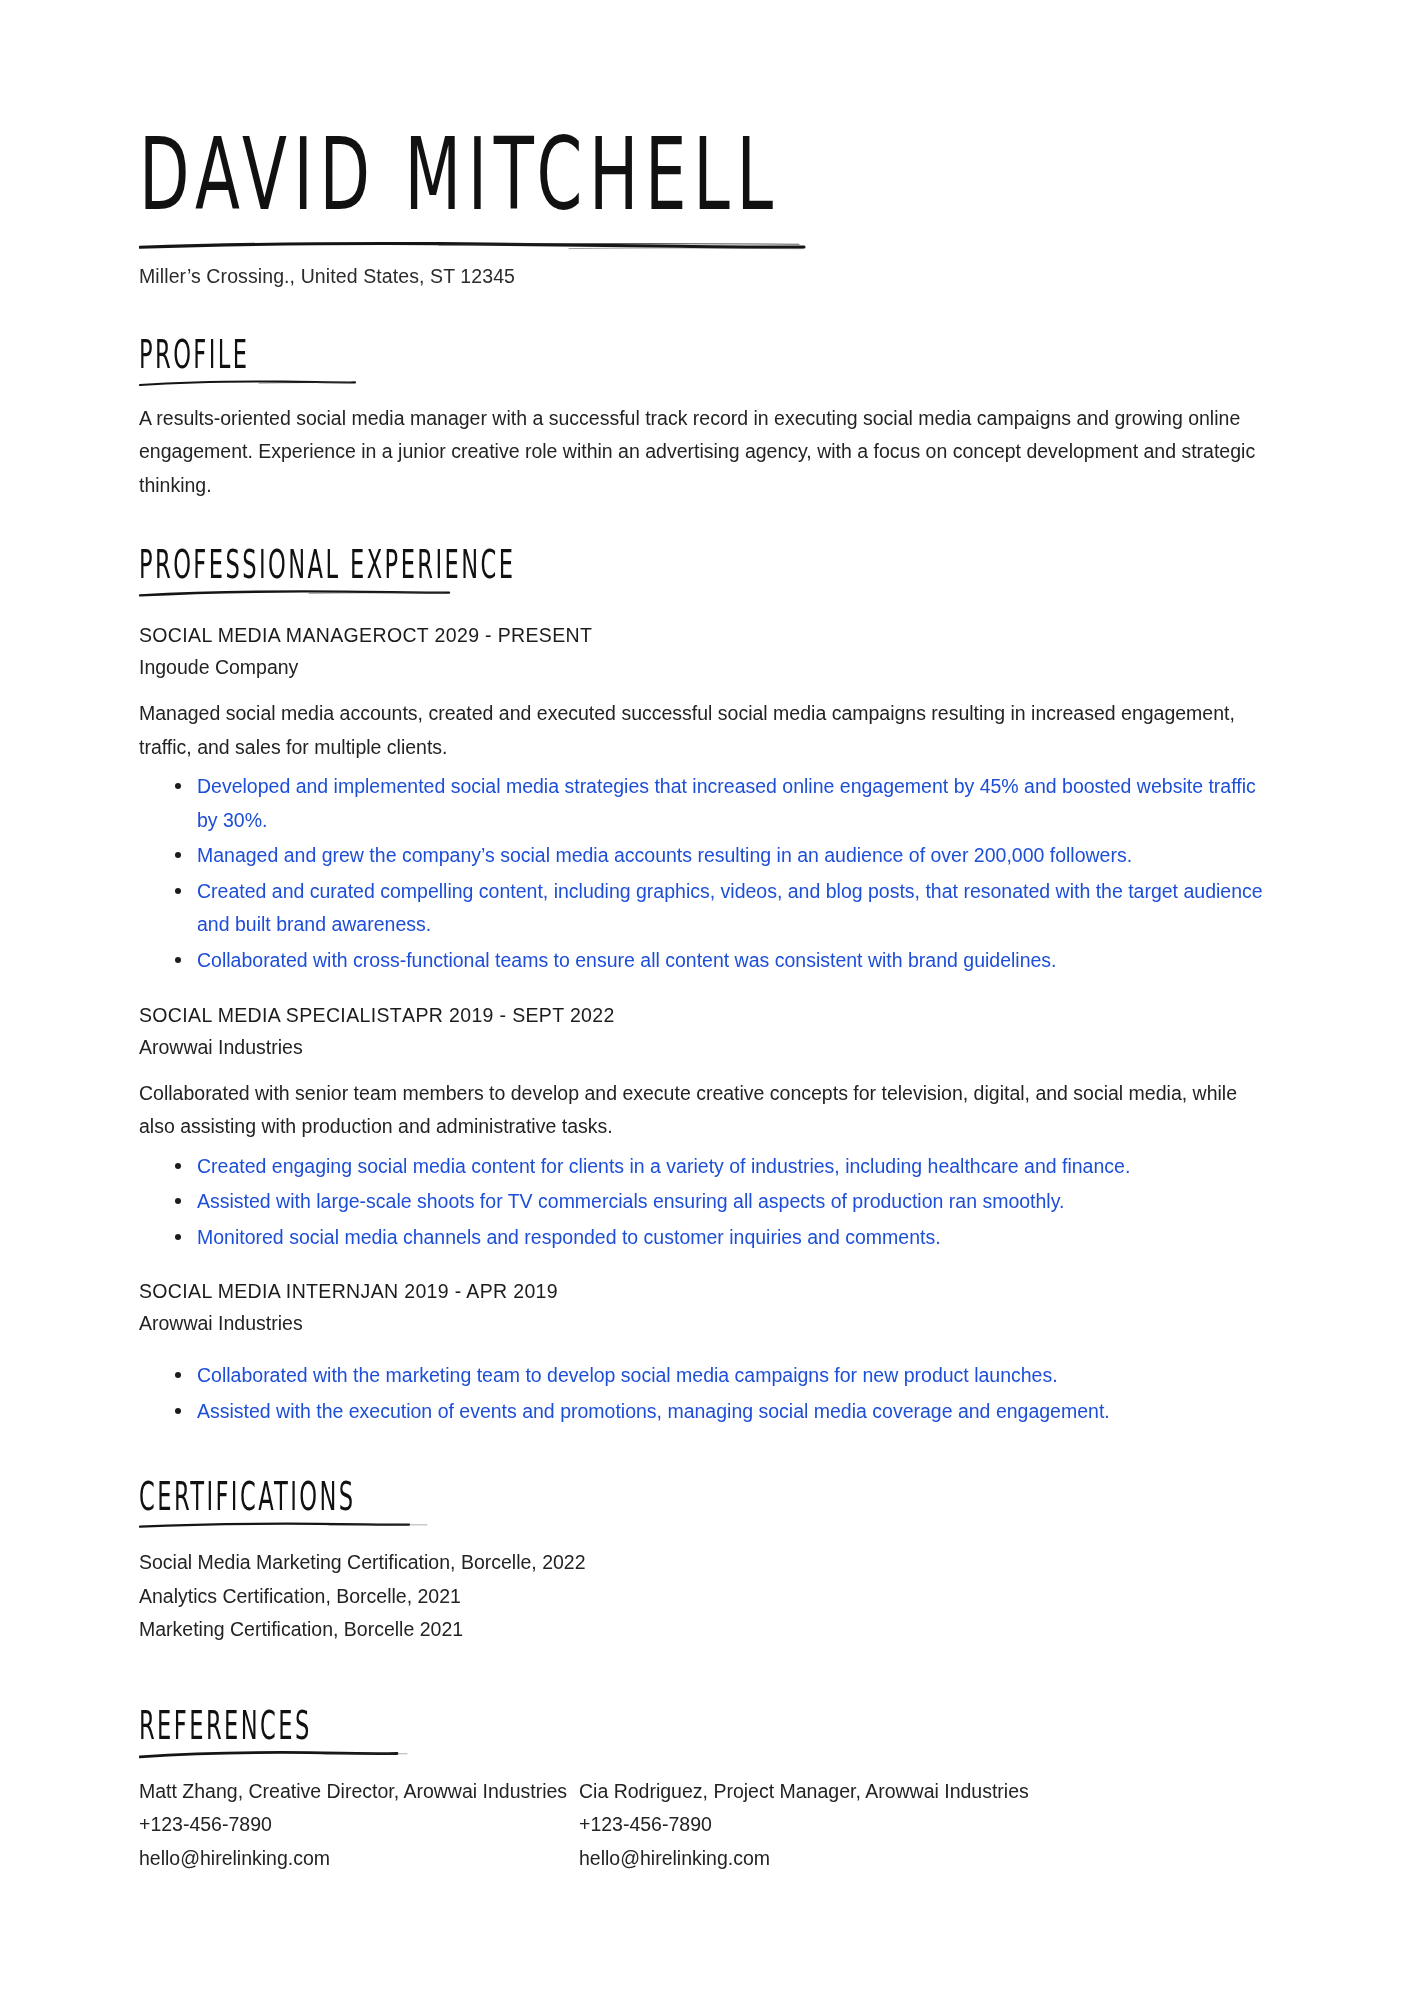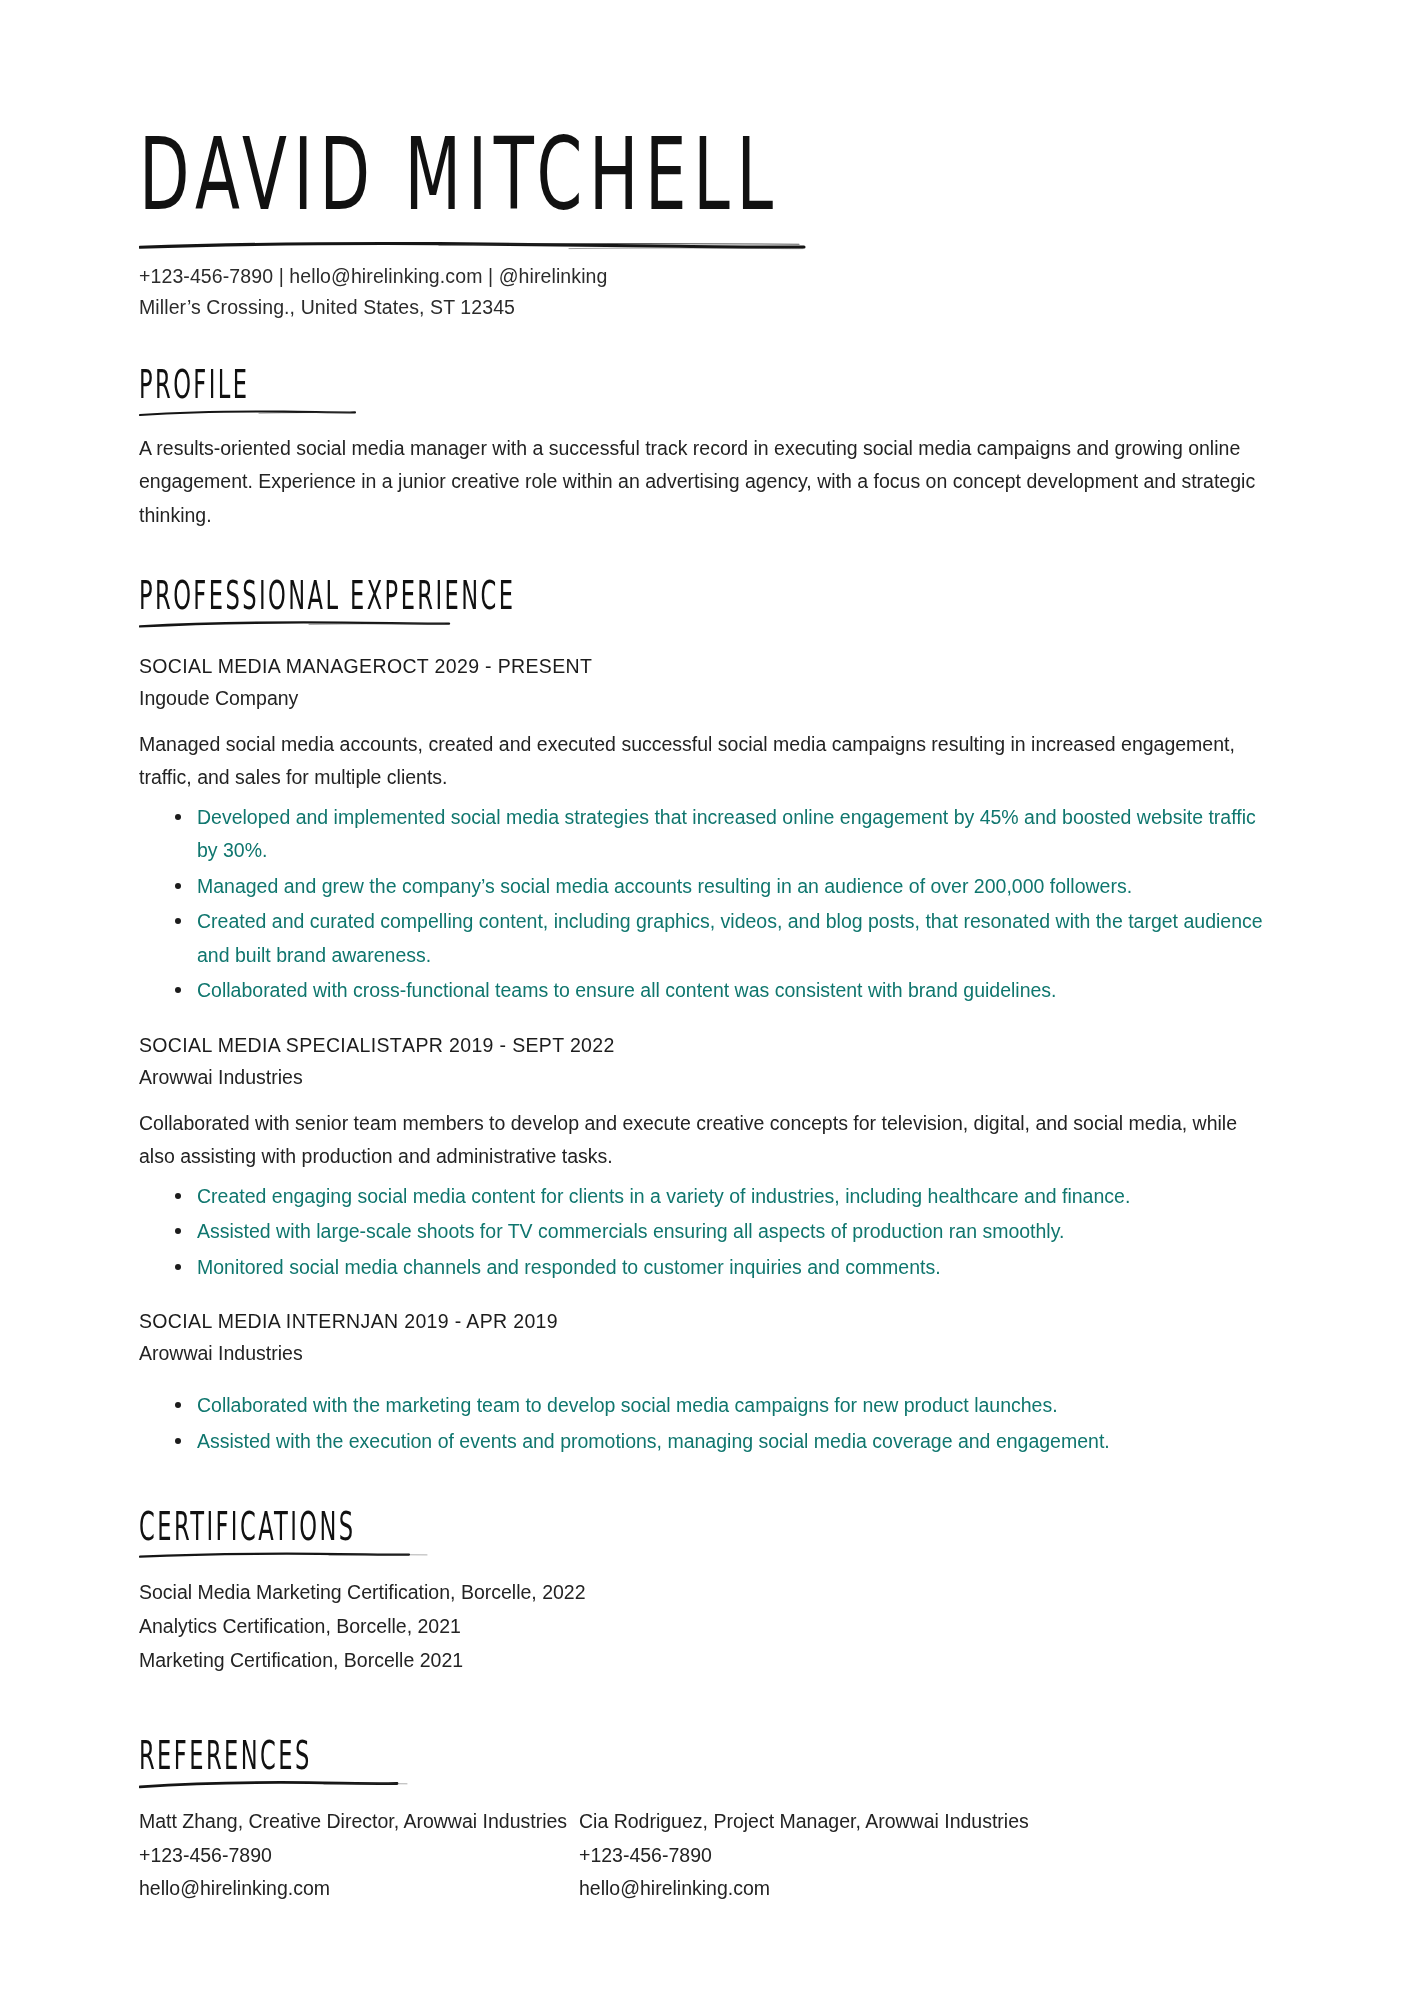--- a/index.html
+++ b/index.html
@@ -126,21 +126,21 @@
   }
   ul.bullets {
     margin: 6px 0 0 0;
     padding-left: 36px;
     list-style: none;
   }
   ul.bullets li {
     position: relative;
     font-size: 19.5px;
     line-height: 1.72;
-    color: #0f766e;
+    color: #1d4ed8;
     padding-left: 22px;
     margin-top: 2px;
   }
   ul.bullets li::before {
     content: "";
     position: absolute;
     left: 0;
     top: 13px;
     width: 6px;
     height: 6px;
@@ -173,21 +173,20 @@
   <div class="content">
 
     <div class="name-block">
       <div class="name">DAVID MITCHELL</div>
       <svg class="name-rule" viewBox="0 0 668 12" preserveAspectRatio="none">
         <path d="M1,7.2 C90,4.2 190,3.0 300,3.6 C400,4.2 470,5.4 540,6.2 C590,6.8 630,7.2 665,7.0" stroke="#151515" stroke-width="3.1" fill="none" stroke-linecap="round"></path>
         <path d="M300,5.0 C360,4.0 430,3.4 505,3.6 C560,3.8 612,4.4 660,4.2" stroke="#2a2a2a" stroke-width="1.1" fill="none" stroke-linecap="round" opacity="0.75"></path>
         <path d="M430,8.6 C480,8.0 540,7.8 600,8.2 C630,8.4 650,8.8 664,8.6" stroke="#3a3a3a" stroke-width="0.9" fill="none" stroke-linecap="round" opacity="0.55"></path>
       </svg>
       <div class="contact">
-        <div>+123-456-7890 | hello@hirelinking.com | @hirelinking</div>
         <div>Miller’s Crossing., United States, ST 12345</div>
       </div>
     </div>
 
     <div class="section">
       <div class="sec-head">
         <div class="sec-title">PROFILE</div>
         <svg class="sec-rule w-sm" viewBox="0 0 218 9" preserveAspectRatio="none">
           <path d="M1,6.0 C40,3.4 95,2.2 145,2.6 C175,2.9 198,3.6 216,3.4" stroke="#151515" stroke-width="2.1" fill="none" stroke-linecap="round"></path>
           <path d="M120,4.2 C150,3.6 180,3.4 212,3.6" stroke="#3a3a3a" stroke-width="0.8" fill="none" stroke-linecap="round" opacity="0.6"></path>

